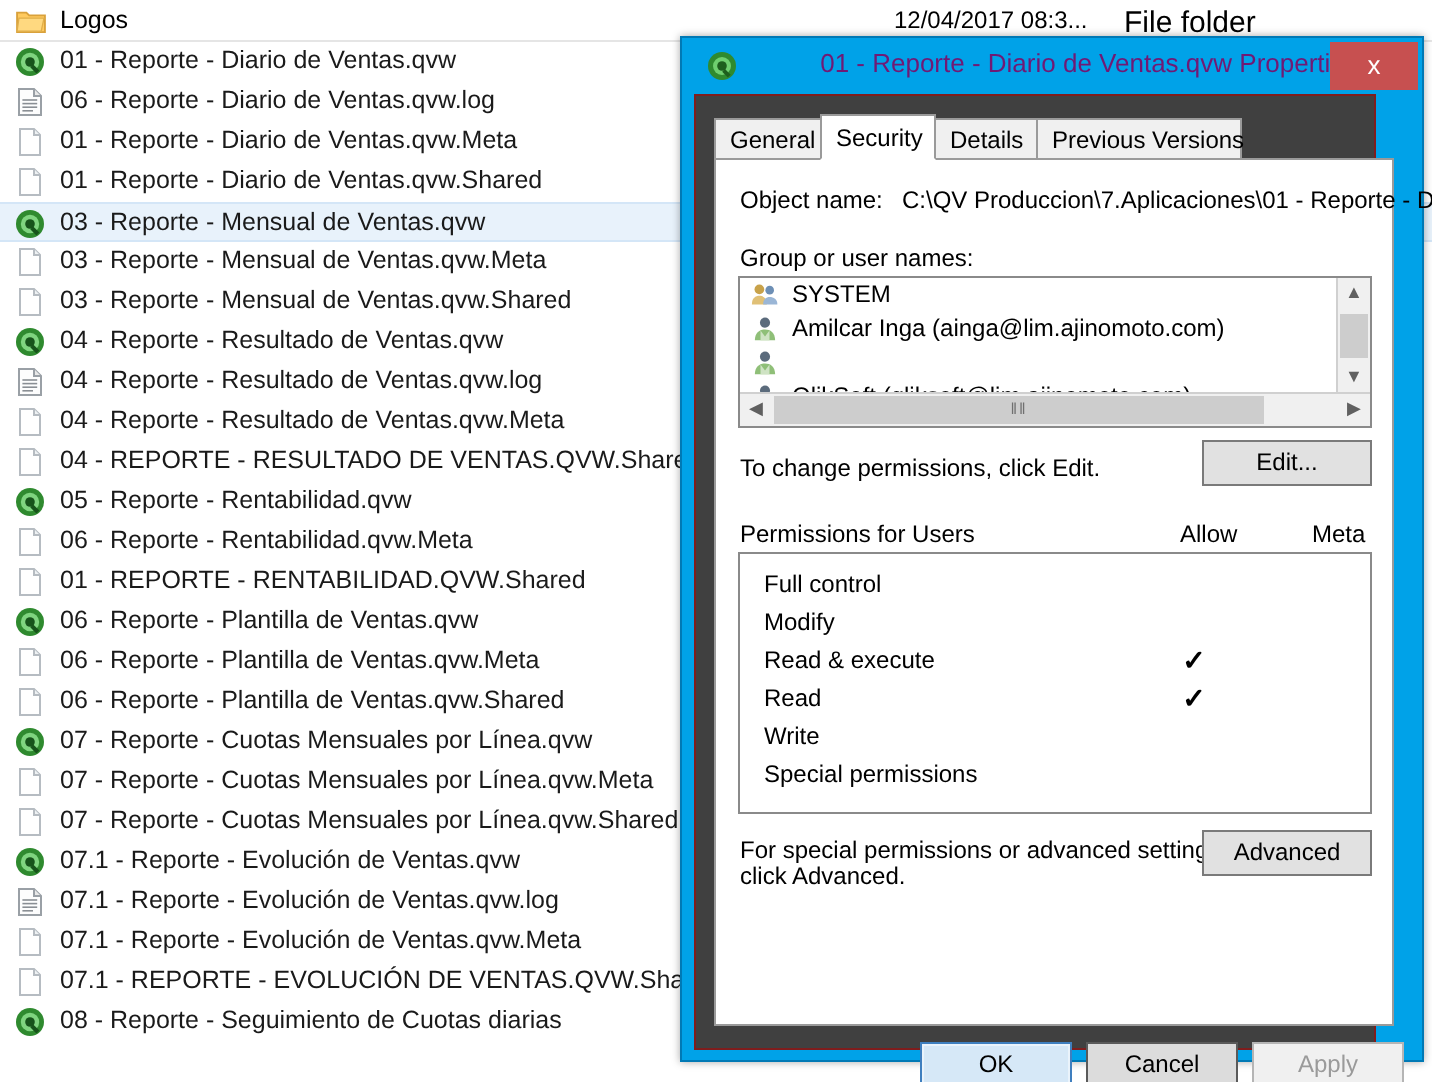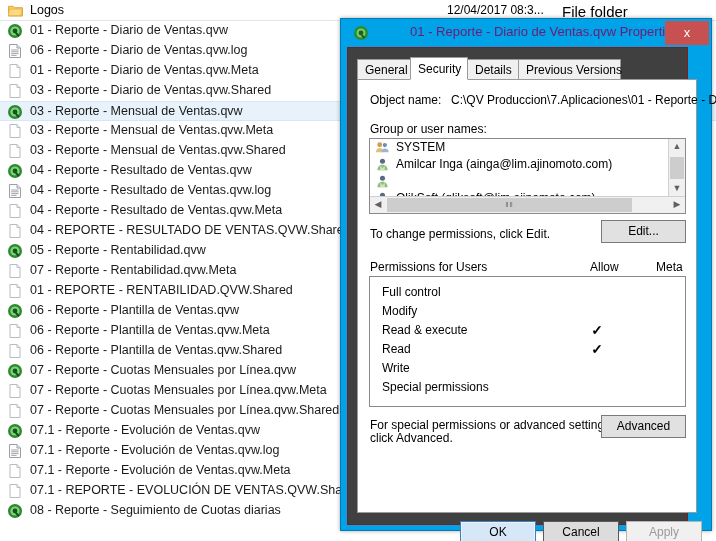--- a/index.html
+++ b/index.html
@@ -363,21 +363,21 @@
           <path d="M3 1.5 L10 1.5 L13 4.5 L13 14.5 L3 14.5 Z" fill="#ffffff" stroke="#b6bcc2" stroke-width="1"></path>
           <path d="M10 1.5 L10 4.5 L13 4.5" fill="#eef1f3" stroke="#b6bcc2" stroke-width="1"></path>
         </svg>
         <span class="label">01 - Reporte - Diario de Ventas.qvw.Meta</span>
       </div>
       <div class="file-row" style="top: 81px;">
         <svg class="file-icon" viewBox="0 0 16 16">
           <path d="M3 1.5 L10 1.5 L13 4.5 L13 14.5 L3 14.5 Z" fill="#ffffff" stroke="#b6bcc2" stroke-width="1"></path>
           <path d="M10 1.5 L10 4.5 L13 4.5" fill="#eef1f3" stroke="#b6bcc2" stroke-width="1"></path>
         </svg>
-        <span class="label">03 - Reporte - Diario de Ventas.qvw.Shared</span>
+        <span class="label">01 - Reporte - Diario de Ventas.qvw.Shared</span>
       </div>
       <div class="file-row selected" style="top: 101px;">
         <svg class="file-icon" viewBox="0 0 16 16">
           <circle cx="8" cy="8" r="7" fill="#2f8a2f"></circle>
           <circle cx="8" cy="8" r="4.6" fill="#7fd47f"></circle>
           <circle cx="8" cy="8" r="2.4" fill="#17541b"></circle>
           <rect x="9.6" y="9.2" width="4.4" height="2.1" fill="#17541b" transform="rotate(45 9.6 9.2)"></rect>
         </svg>
         <span class="label">03 - Reporte - Mensual de Ventas.qvw</span>
       </div>
@@ -438,21 +438,21 @@
           <circle cx="8" cy="8" r="2.4" fill="#17541b"></circle>
           <rect x="9.6" y="9.2" width="4.4" height="2.1" fill="#17541b" transform="rotate(45 9.6 9.2)"></rect>
         </svg>
         <span class="label">05 - Reporte - Rentabilidad.qvw</span>
       </div>
       <div class="file-row" style="top: 261px;">
         <svg class="file-icon" viewBox="0 0 16 16">
           <path d="M3 1.5 L10 1.5 L13 4.5 L13 14.5 L3 14.5 Z" fill="#ffffff" stroke="#b6bcc2" stroke-width="1"></path>
           <path d="M10 1.5 L10 4.5 L13 4.5" fill="#eef1f3" stroke="#b6bcc2" stroke-width="1"></path>
         </svg>
-        <span class="label">07 - Reporte - Rentabilidad.qvw.Meta</span>
+        <span class="label">06 - Reporte - Rentabilidad.qvw.Meta</span>
       </div>
       <div class="file-row" style="top: 281px;">
         <svg class="file-icon" viewBox="0 0 16 16">
           <path d="M3 1.5 L10 1.5 L13 4.5 L13 14.5 L3 14.5 Z" fill="#ffffff" stroke="#b6bcc2" stroke-width="1"></path>
           <path d="M10 1.5 L10 4.5 L13 4.5" fill="#eef1f3" stroke="#b6bcc2" stroke-width="1"></path>
         </svg>
         <span class="label">01 - REPORTE - RENTABILIDAD.QVW.Shared</span>
       </div>
       <div class="file-row" style="top: 301px;">
         <svg class="file-icon" viewBox="0 0 16 16">

